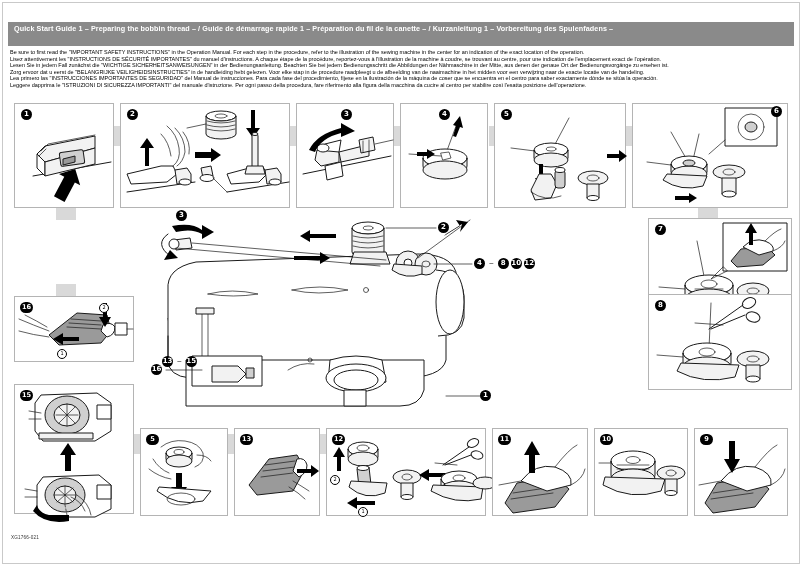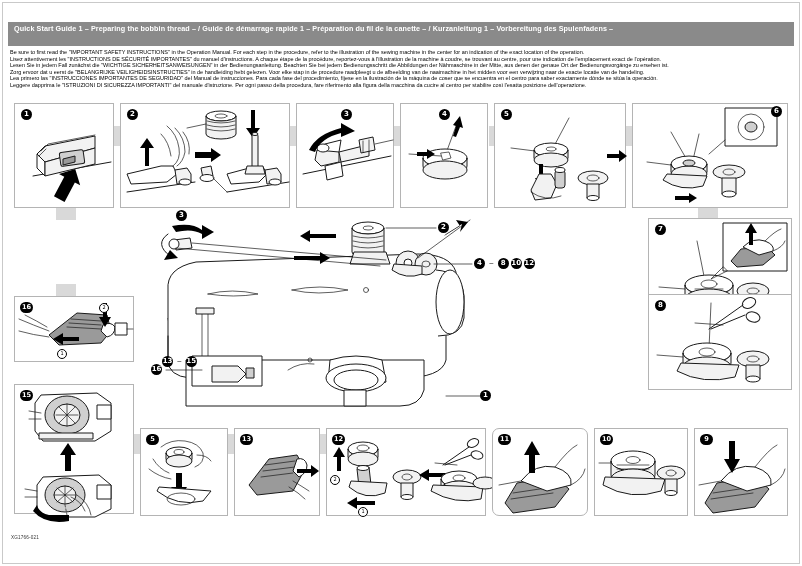--- a/index.html
+++ b/index.html
@@ -597,21 +597,21 @@
         <ellipse class="ln-thin" cx="132" cy="49" rx="6" ry="3" fill="#eee"></ellipse>
         <path class="fill-lt" d="M114 50 L114 58 A18 8 0 0 0 150 58 L150 50 A18 8 0 0 1 114 50 Z"></path>
         <ellipse class="fill-lt" cx="132" cy="60" rx="18" ry="8"></ellipse>
         <path class="fill-lt" d="M104 62 Q128 76 154 70 L156 58 L106 56 Z"></path>
         <ellipse class="fill-lt" cx="158" cy="54" rx="12" ry="6"></ellipse>
       </svg>
       <div class="minicirc" style="left:3px; top:46px;">2</div>
       <div class="minicirc" style="left:31px; top:78px;">1</div>
     </div>
 
-    <div class="panel" style="left:492px; top:330px; width:96px; height:88px;border-radius:7px;">
+    <div class="panel" style="left:492px; top:330px; width:96px; height:88px;">
       <div class="badge wide" style="left:5px; top:5px;">11</div>
       <svg width="96" height="88" viewBox="0 0 96 88">
         <path class="fill-dk" d="M12 74 L24 54 L62 48 L76 60 L62 78 L20 84 Z"></path>
         <g class="ln-thin" stroke="#555">
           <path d="M20 64 L60 58"></path>
           <path d="M18 70 L60 64"></path>
         </g>
         <path class="fill-wh" d="M28 52 Q42 34 62 38 Q80 44 78 56 L54 62 Z"></path>
         <path class="ln-thin" d="M62 38 Q76 20 84 16"></path>
         <path class="ln-thin" d="M78 56 Q90 50 92 40"></path>

